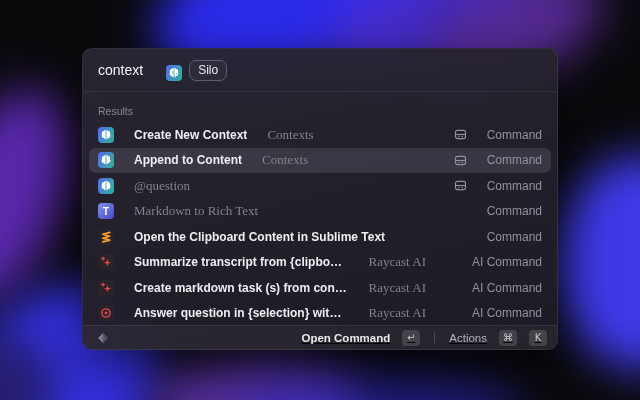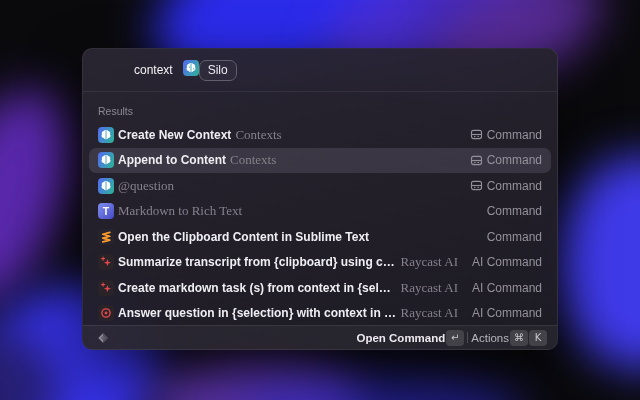--- a/index.html
+++ b/index.html
@@ -28,31 +28,31 @@
     box-sizing:border-box;border:1px solid rgba(255,255,255,.08);
     border-radius:10px;
     background:linear-gradient(165deg, rgba(42,38,51,.96), rgba(29,27,35,.97));
     box-shadow:0 22px 55px rgba(0,0,0,.55);
     display:flex;flex-direction:column;
   }
   .search-bar{
     height:42px;flex:0 0 42px;display:flex;align-items:center;
     padding:0 15px;gap:10px;border-bottom:1px solid rgba(255,255,255,.07);
   }
-  .query{font-size:12px;color:#f4f3f6;margin-left:36px;}
-  .scope{display:flex;align-items:flex-start;margin-left:0;}
+  .query{font-size:14px;color:#f4f3f6;}
+  .scope{display:flex;align-items:flex-end;gap:7px;margin-left:13px;}
   .scope-badge{
     border:1px solid #615e6a;border-radius:7px;padding:2px 8px 3px;
     font-size:12px;color:#eceaf0;background:rgba(255,255,255,.03);
   }
   .section-label{flex:0 0 13px;margin:13px 15px 2px;font-size:10.5px;color:#8b8893;}
   .list{flex:1 1 auto;overflow:hidden;padding:2px 6px 0;}
   .row{
     display:flex;align-items:center;height:25.5px;box-sizing:border-box;
-    padding:0 9px;border-radius:7px;gap:4px;justify-content:space-between;
+    padding:0 9px;border-radius:7px;gap:20px;justify-content:space-between;
   }
   .row.selected{background:rgba(203,192,222,.14);}
   .title{
     font-size:12px;font-weight:700;color:#efeef2;white-space:nowrap;
     overflow:hidden;text-overflow:ellipsis;flex:0 1 auto;min-width:0;
   }
   .subtitle{font-size:13px;color:#84818c;white-space:nowrap;flex:0 0 auto;font-family:Liberation Serif, serif;}
   .spacer{flex:1 1 0;min-width:6px;}
   .acc{font-size:12px;color:#94919b;white-space:nowrap;flex:0 0 auto;}
   .acc-icon{color:#94919b;display:flex;flex:0 0 auto;}
@@ -62,24 +62,25 @@
   }
   .ricon.brain{background:linear-gradient(115deg,#4f74e8 15%,#2fae9e 90%);}
   .ricon.lettert{background:linear-gradient(135deg,#8090ee,#4649c4);color:#fff;
     font-size:10.5px;font-weight:700;line-height:1;}
   .ricon.sublime{background:#26242c;}
   .ricon.ai{background:#2a2428;}
   .ricon.target{background:#2a2428;}
 
   
   .footer{
-    flex:0 0 23px;display:flex;align-items:center;gap:1px;
+    flex:0 0 23px;display:flex;align-items:center;gap:12px;
     padding:0 10px 0 13px;background:rgba(255,255,255,.045);
     border-top:1px solid rgba(255,255,255,.08);
     border-radius:0 0 9px 9px;
+    text-decoration:underline;
   }
   .flogo{display:flex;opacity:.9;}
   .fspacer{flex:1;}
   .open-cmd{font-size:11.5px;font-weight:700;color:#eceaee;}
   .key{
     height:16px;min-width:18px;padding:0 3px;box-sizing:border-box;border-radius:4px;
     background:rgba(255,255,255,.14);color:#c9c7ce;font-size:10px;
     display:flex;align-items:center;justify-content:center;
     font-family:"DejaVu Sans",sans-serif;
   }

